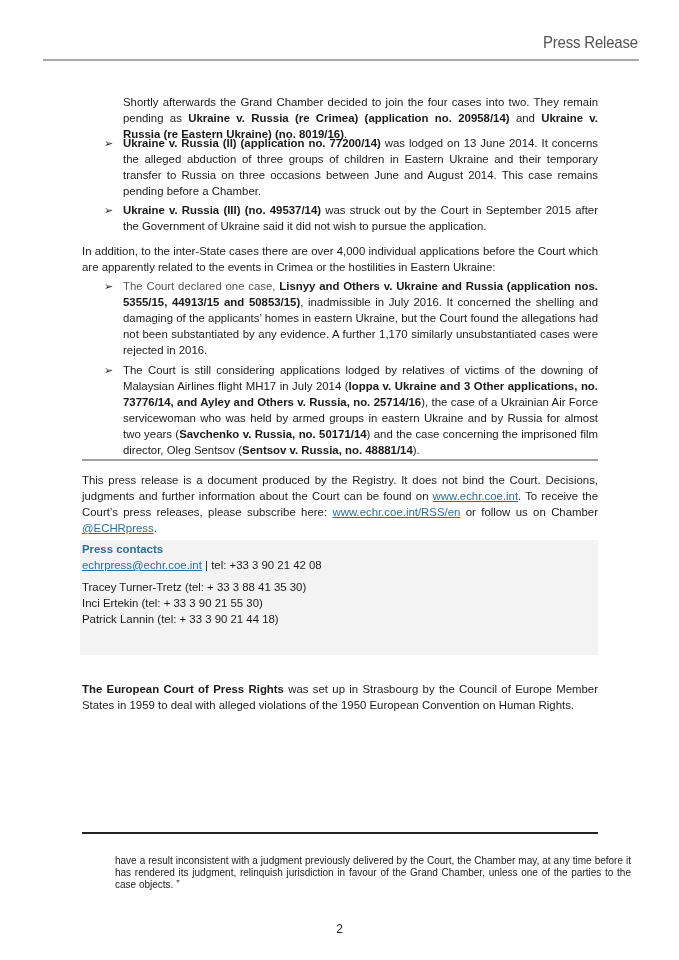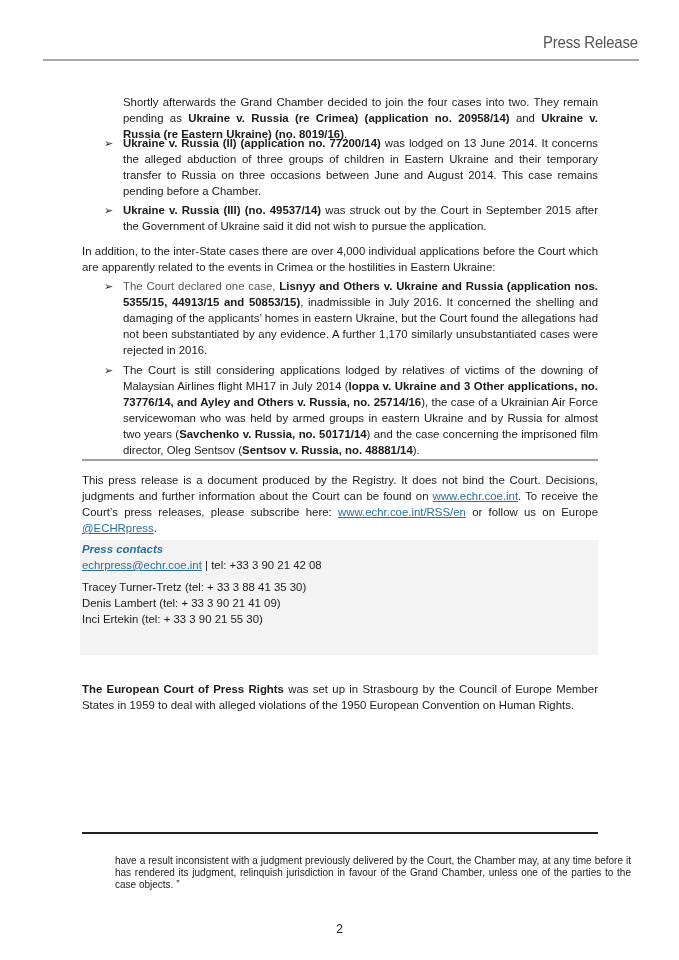--- a/index.html
+++ b/index.html
@@ -12,21 +12,21 @@
                text-align: justify; font-family: "Liberation Sans", sans-serif; color: #1a1a1a; }
   .body-text p { margin: 0; }
   .indent { padding-left: 41px; }
   .bullet { position: relative; padding-left: 41px; }
   .bullet .arrow { position: absolute; left: 22px; top: 0; font-size: 11px; color: #222; }
   b { font-weight: bold; }
   a { color: #2a6f9b; text-decoration: underline; }
   .grey { color: #555; margin-top: 30px; }
   .rule2 { position: absolute; left: 82px; width: 516px; height: 2px; background: #a0a0a0; }
   .contacts { position: absolute; left: 80px; width: 518px; top: 540px; height: 115px; background: #f3f3f3; }
-  .contacts-title { color: #2a6f9b; font-weight: bold; font-style: italic; }
+  .contacts-title { color: #2a6f9b; font-weight: bold; }
   .footnote-rule { position: absolute; left: 82px; width: 516px; top: 832px; height: 1.5px; background: #222; }
   .footnote { position: absolute; left: 82px; width: 516px; top: 855px; font-size: 10px; line-height: 12px;
               text-align: justify; color: #222; margin-left: 33px; }
   .page-num { position: absolute; left: 0; width: 679px; top: 922px; text-align: center; font-size: 12px; color: #222; }
 </style>
 </head>
 <body>
 
 <div class="header-title">Press Release</div>
 <div class="header-rule"></div>
@@ -66,34 +66,34 @@
   <p class="bullet">
     <span class="arrow">➢</span>
     <span>The Court is still considering applications lodged by relatives of victims of the downing of Malaysian Airlines flight MH17 in July 2014 (</span><b>Ioppa v. Ukraine and 3 Other applications, no. 73776/14, and Ayley and Others v. Russia, no. 25714/16</b><span>), the case of a Ukrainian Air Force servicewoman who was held by armed groups in eastern Ukraine and by Russia for almost two years (</span><b>Savchenko v. Russia, no. 50171/14</b><span>) and the case concerning the imprisoned film director, Oleg Sentsov (</span><b>Sentsov v. Russia, no. 48881/14</b><span>).</span>
   </p>
 </div>
 
 <div class="rule2" style="top:459px;"></div>
 
 <div class="body-text" style="top:472px;">
   <p>
-    <span>This press release is a document produced by the Registry. It does not bind the Court. Decisions, judgments and further information about the Court can be found on </span><a>www.echr.coe.int</a><span>. To receive the Court’s press releases, please subscribe here: </span><a>www.echr.coe.int/RSS/en</a><span> or follow us on Europe </span><a>@ECHRpress</a><span>.</span>
+    <span>This press release is a document produced by the Registry. It does not bind the Court. Decisions, judgments and further information about the Court can be found on </span><a>www.echr.coe.int</a><span>. To receive the Court’s press releases, please subscribe here: </span><a>www.echr.coe.int/RSS/en</a><span> or follow us on Chamber </span><a>@ECHRpress</a><span>.</span>
   </p>
 </div>
 
 <div class="contacts"></div>
 <div class="body-text" style="top:541px; text-align:left;">
   <div class="contacts-title">Press contacts</div>
   <div>
     <a>echrpress@echr.coe.int</a><span> | tel: +33 3 90 21 42 08</span>
   </div>
   <div style="height:6px;"></div>
   <div>Tracey Turner-Tretz (tel: + 33 3 88 41 35 30)</div>
-  <div>Denis Lambert (tel: + 33 3 90 21 41 09)</div>
   <div>Inci Ertekin (tel: + 33 3 90 21 55 30)</div>
+  <div>Patrick Lannin (tel: + 33 3 90 21 44 18)</div>
 </div>
 
 <div class="body-text" style="top:681px;">
   <p>
     <b>The European Court of Press Rights</b><span> was set up in Strasbourg by the Council of Europe Member States in 1959 to deal with alleged violations of the 1950 European Convention on Human Rights.</span>
   </p>
 </div>
 
 <div class="footnote-rule"></div>
 <div class="footnote">have a result inconsistent with a judgment previously delivered by the Court, the Chamber may, at any time before it has rendered its judgment, relinquish jurisdiction in favour of the Grand Chamber, unless one of the parties to the case objects. ”</div>

